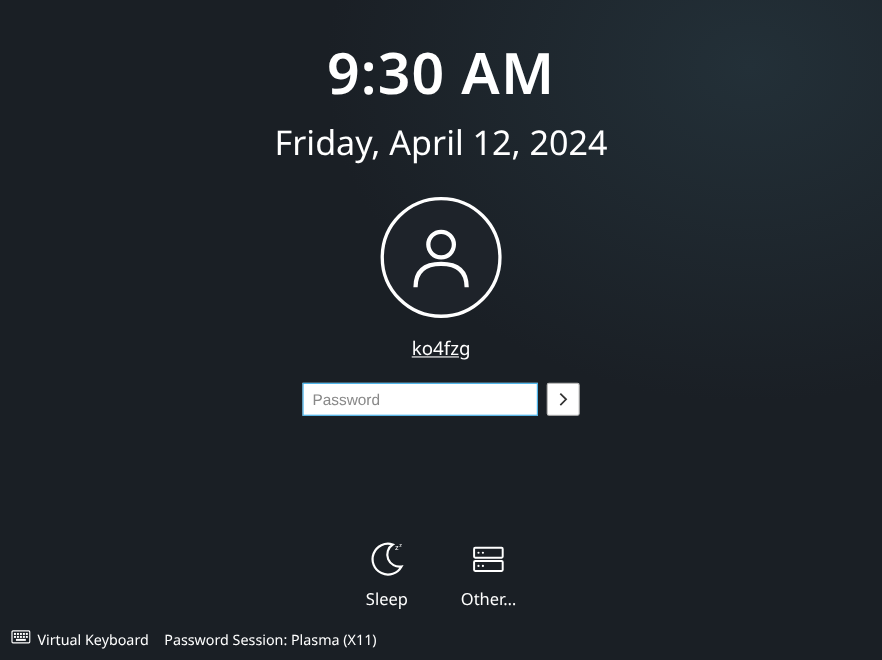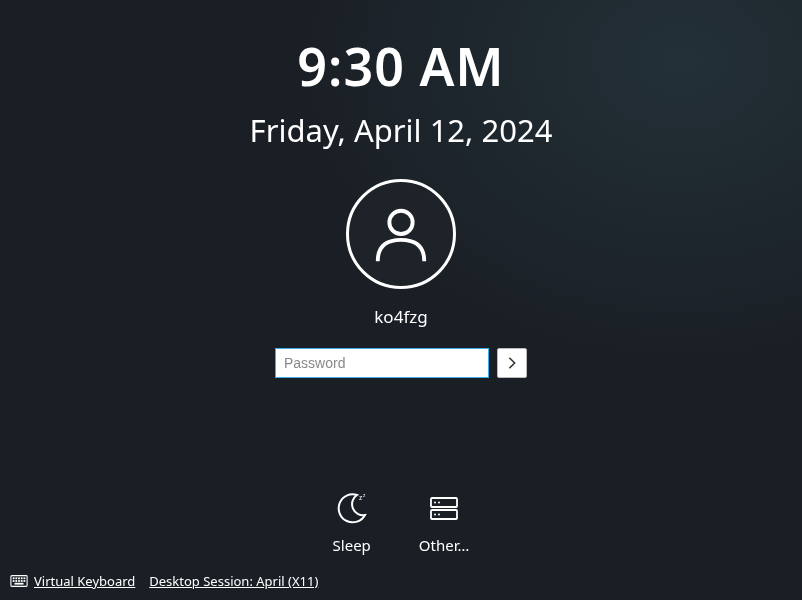--- a/index.html
+++ b/index.html
@@ -27,20 +27,21 @@
       letter-spacing: 1px;
     }
     .date {
       font-size: 31px;
       font-weight: 400;
       margin-top: 8px;
     }
     .user-section {
       text-align: center;
       margin-top: 28px;
+      text-decoration: underline;
     }
     .avatar {
       width: 110px;
       height: 110px;
       border-radius: 50%;
       border: 3px solid #ffffff;
       margin: 0 auto;
       display: flex;
       align-items: center;
       justify-content: center;
@@ -121,24 +122,22 @@
       position: absolute;
       bottom: 10px;
       left: 10px;
       display: flex;
       align-items: center;
       gap: 14px;
       font-size: 13px;
     }
     .bottom-item {
       display: flex;
-      align-items: center;
       gap: 6px;
       cursor: pointer;
-      text-decoration: underline;
     }
     .kb-icon {
       width: 18px;
       height: 14px;
     }
   </style>
 </head>
 <body>
 
 <div class="clock-section">
@@ -206,15 +205,15 @@
       <rect x="3" y="6" width="2" height="2" fill="#ffffff"></rect>
       <rect x="6" y="6" width="2" height="2" fill="#ffffff"></rect>
       <rect x="9" y="6" width="2" height="2" fill="#ffffff"></rect>
       <rect x="12" y="6" width="2" height="2" fill="#ffffff"></rect>
       <rect x="15" y="6" width="2" height="2" fill="#ffffff"></rect>
       <rect x="5" y="9" width="10" height="2" fill="#ffffff"></rect>
     </svg>
     <span>Virtual Keyboard</span>
   </div>
   <div class="bottom-item">
-    <span>Desktop Session: April (X11)</span>
+    <span>Password Session: Plasma (X11)</span>
   </div>
 </div>
 
 </body></html>

